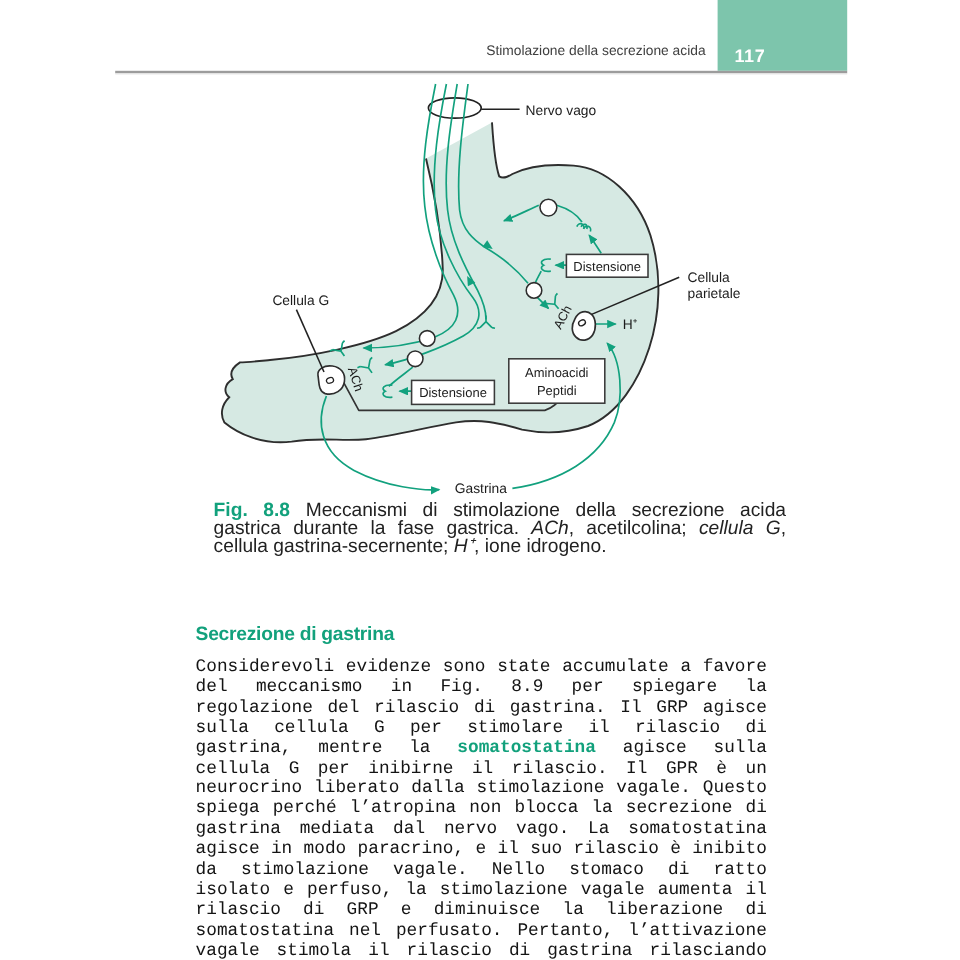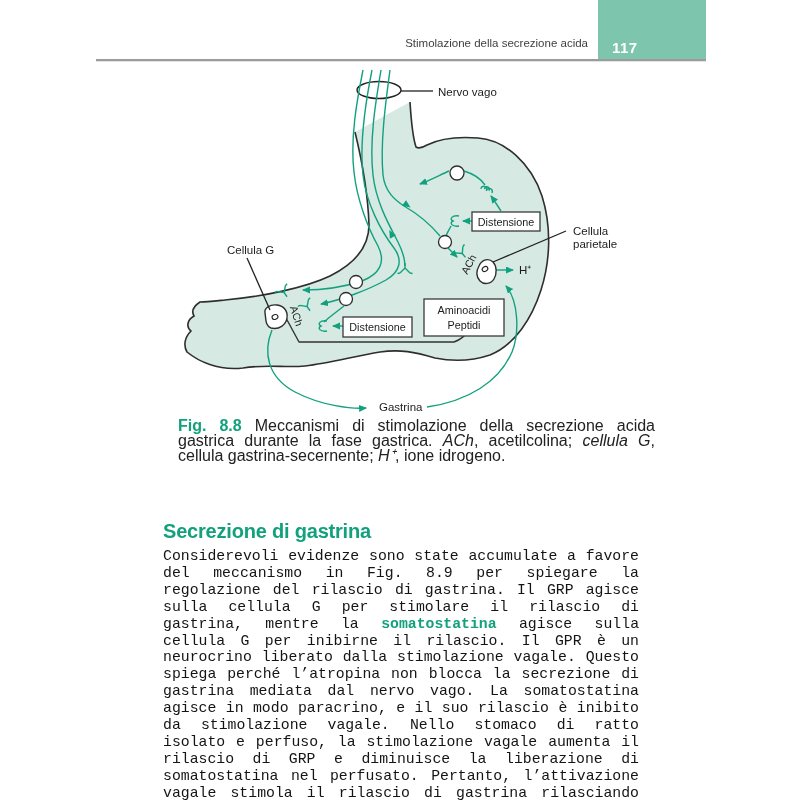--- a/index.html
+++ b/index.html
@@ -30,21 +30,21 @@
   
   .caption {
     position:absolute; left:178px; top:418px; width:477px;
     font-size:16px; line-height:15px; color:#222; text-align:justify;
   }
   .caption .figlab { font-weight:bold; }
   .caption i { font-style:italic; }
   
   .sec-head {
     position:absolute; left:163px; top:520px;
-    font-size:20px; font-weight:bold; letter-spacing:-0.2px;
+    font-size:16px; font-weight:bold; letter-spacing:-0.2px;
   }
   .body-par {
     position:absolute; left:163px; top:548px; width:476px;
     font-family:Liberation Mono, monospace; font-size:14.8px; line-height:16.9px;
     color:#141414; text-align:justify;
   }
   .body-par .hl { font-weight:bold; }
   
   .fig-svg text { font-family:"Liberation Sans", sans-serif; font-size:11.5px; fill:#1c1c1c; }
   .fig-svg text.boxlab { font-size:10.8px; }

